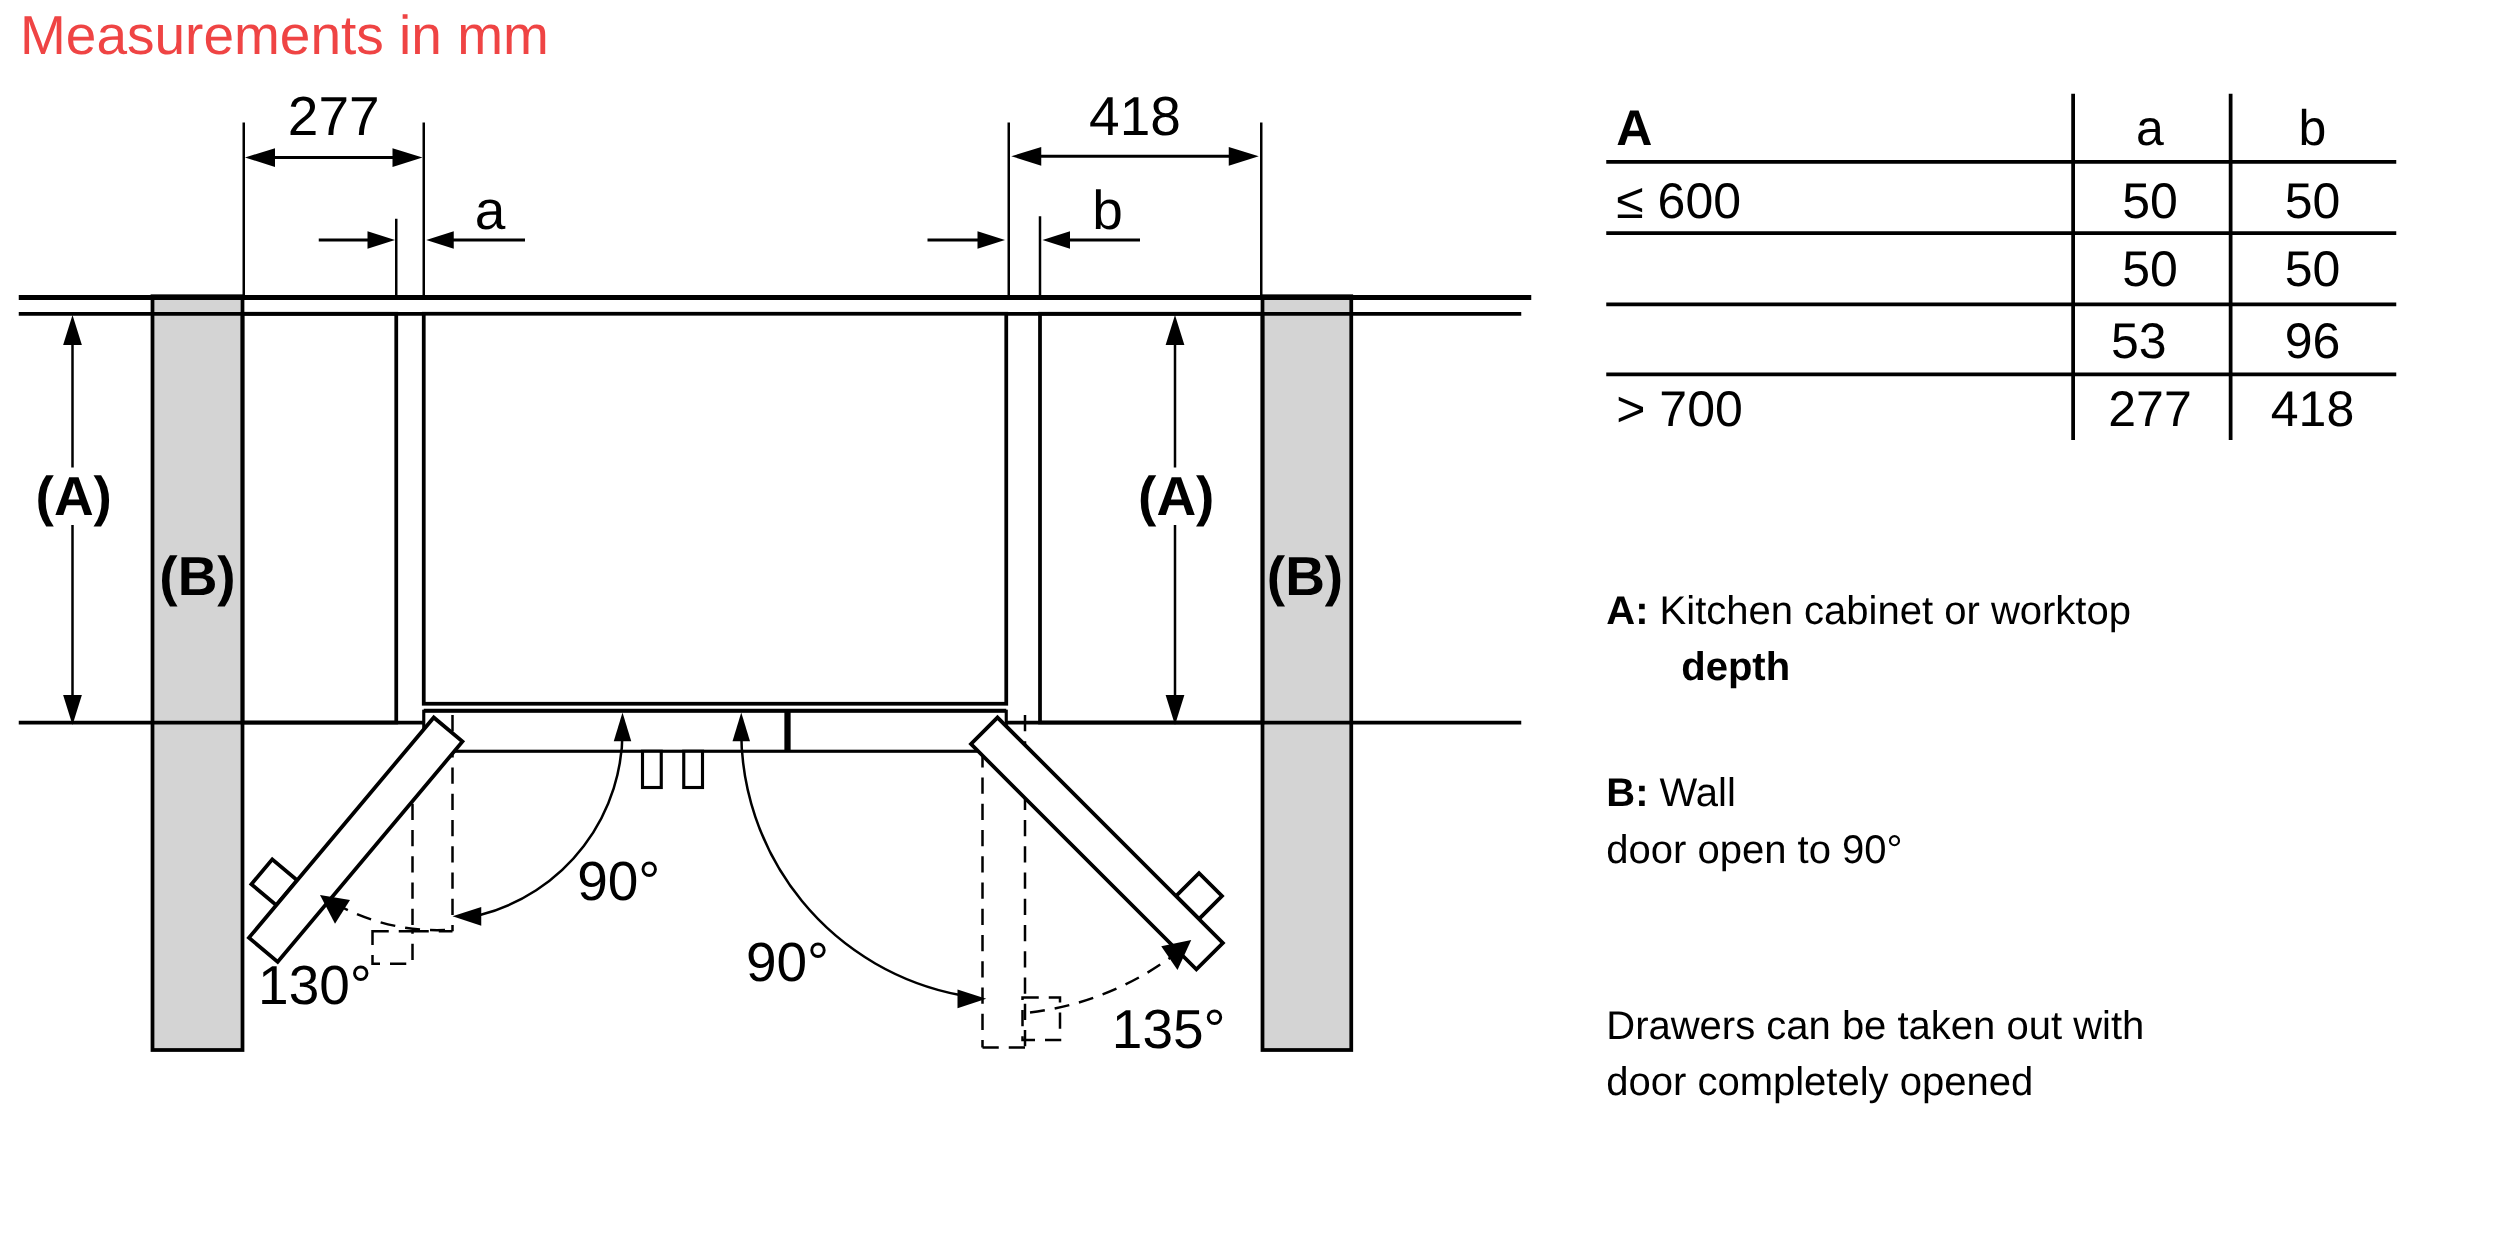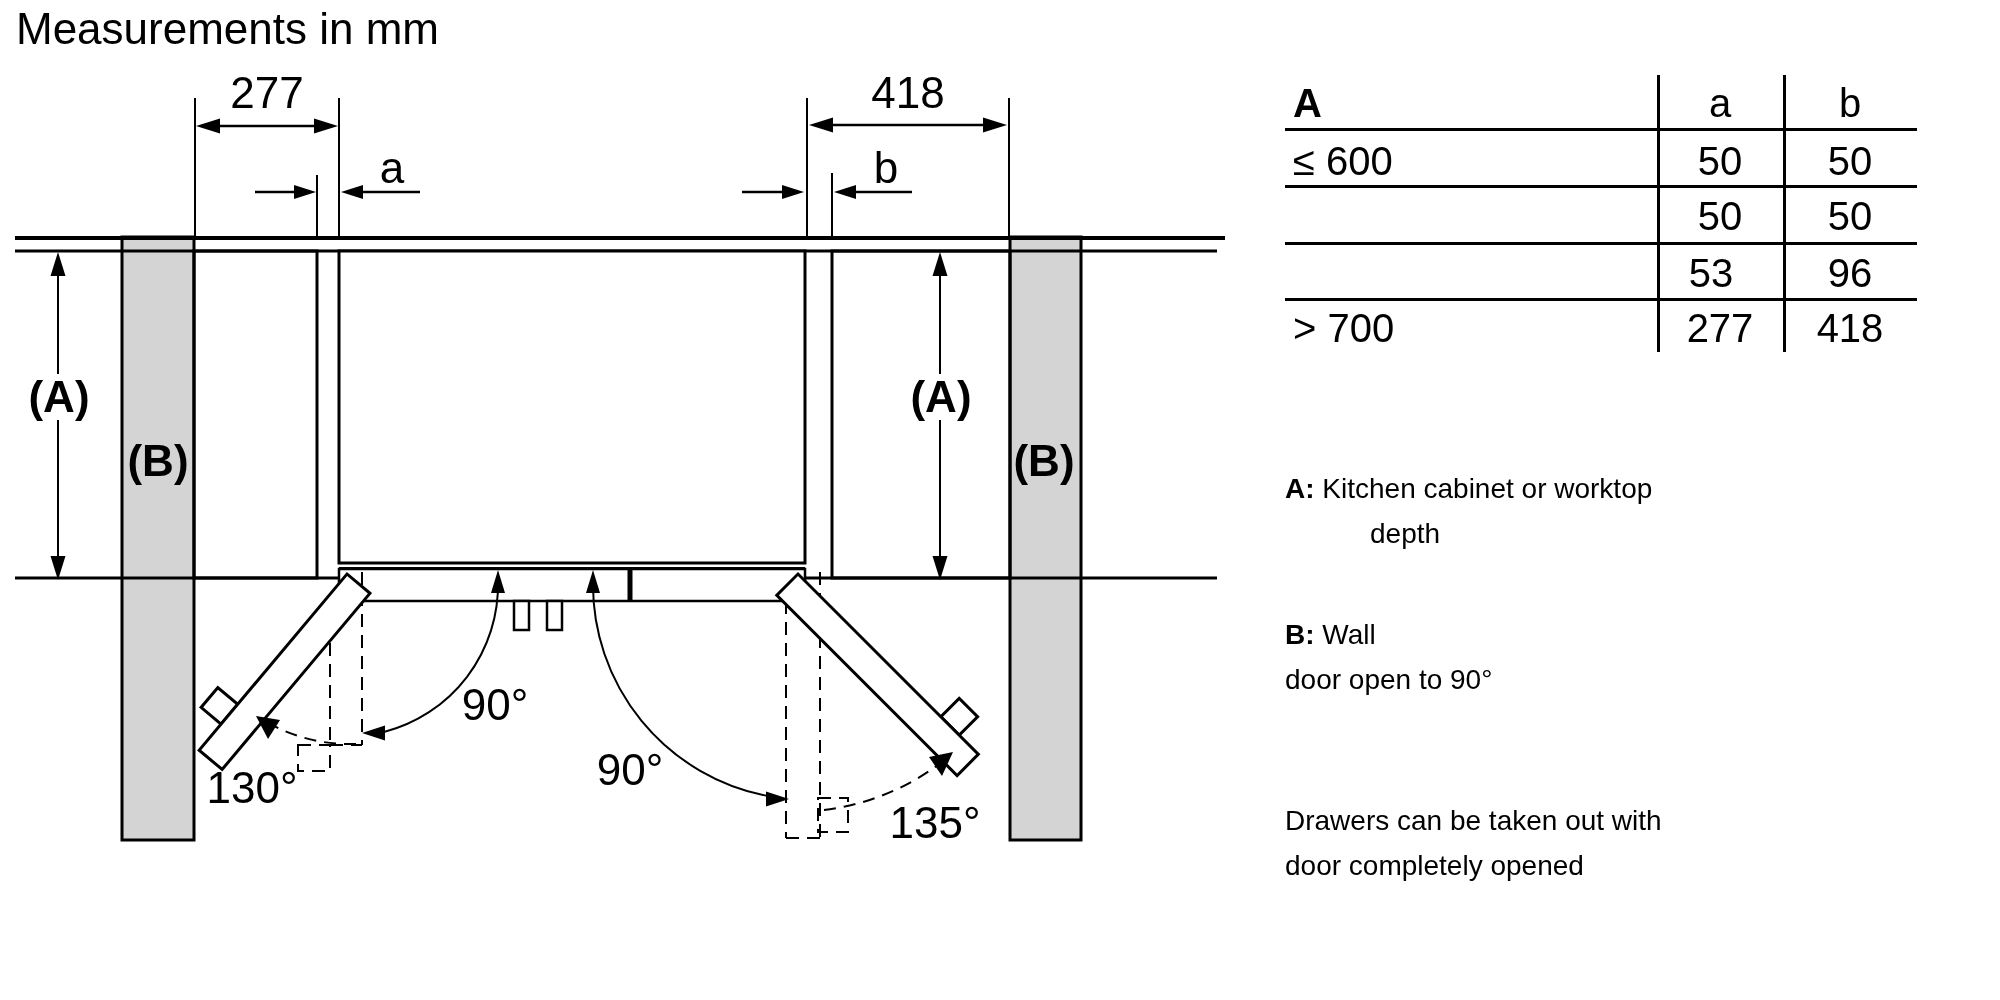--- a/index.html
+++ b/index.html
@@ -1,29 +1,29 @@
 <!DOCTYPE html>
 <html><head>
 <meta charset="utf-8">
 <style>
   html,body{margin:0;padding:0;background:#ffffff;}
   #stage{position:relative;width:2000px;height:1000px;background:#ffffff;overflow:hidden;
          font-family:"Liberation Sans", sans-serif;color:#000;}
-  .title{position:absolute;left:16px;top:4px;font-size:44px;color:#000000;}
+  .title{position:absolute;left:16px;top:4px;font-size:44px;color:#ef4444;}
   svg text{font-family:"Liberation Sans", sans-serif;fill:#000;}
   
   .spec-table{position:absolute;left:1285px;top:60px;width:632px;height:300px;font-size:40px;}
   .t-hline{position:absolute;left:0;width:632px;height:3px;background:#000;}
   .t-vline{position:absolute;top:15px;width:2.5px;height:277px;background:#000;}
   .t-cell{position:absolute;white-space:nowrap;line-height:42px;}
   .t-center{text-align:center;}
   .bold{font-weight:bold;}
   
-  .legend-block{position:absolute;left:1285px;font-size:28px;line-height:45px;white-space:nowrap;}
-  .indent{margin-left:85px;}
+  .legend-block{position:absolute;left:1285px;font-size:32px;line-height:45px;white-space:nowrap;}
+  .indent{margin-left:60px;font-weight:bold;}
 </style>
 </head>
 <body>
 
 <div id="stage">
 
   <div class="title">Measurements in mm</div>
 
   <svg style="position:absolute;left:0;top:0;" width="1250" height="1000" viewBox="0 0 1250 1000">
 

